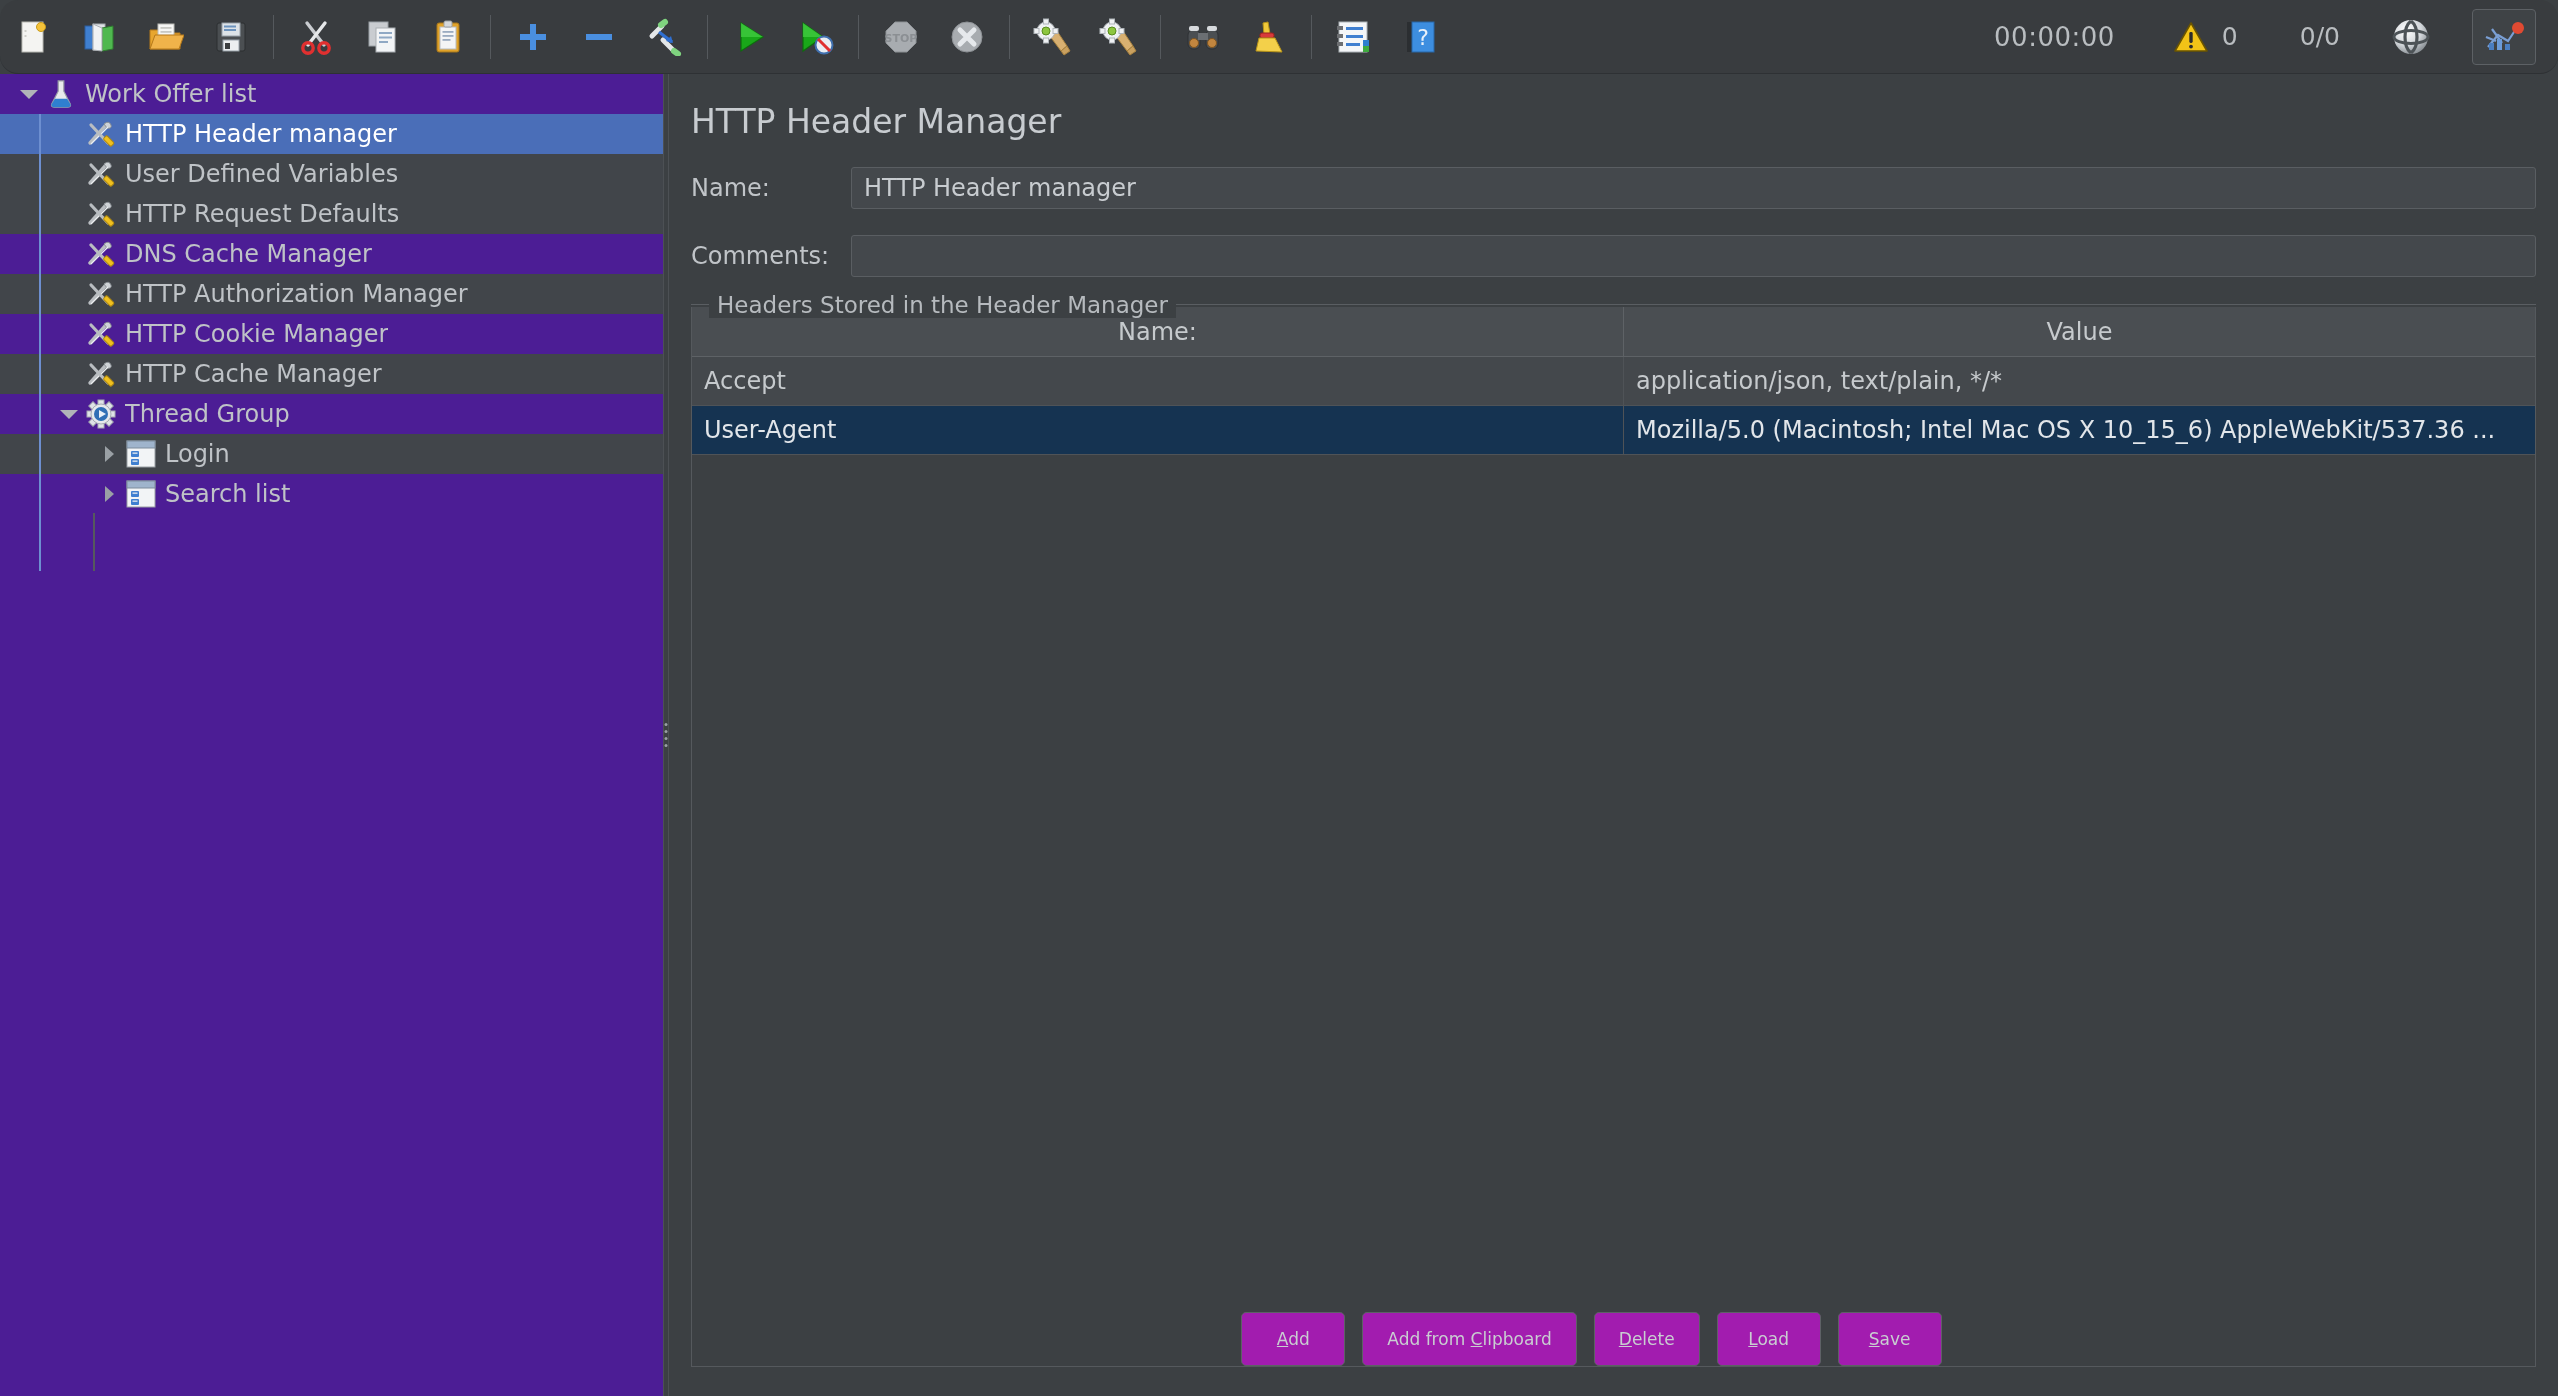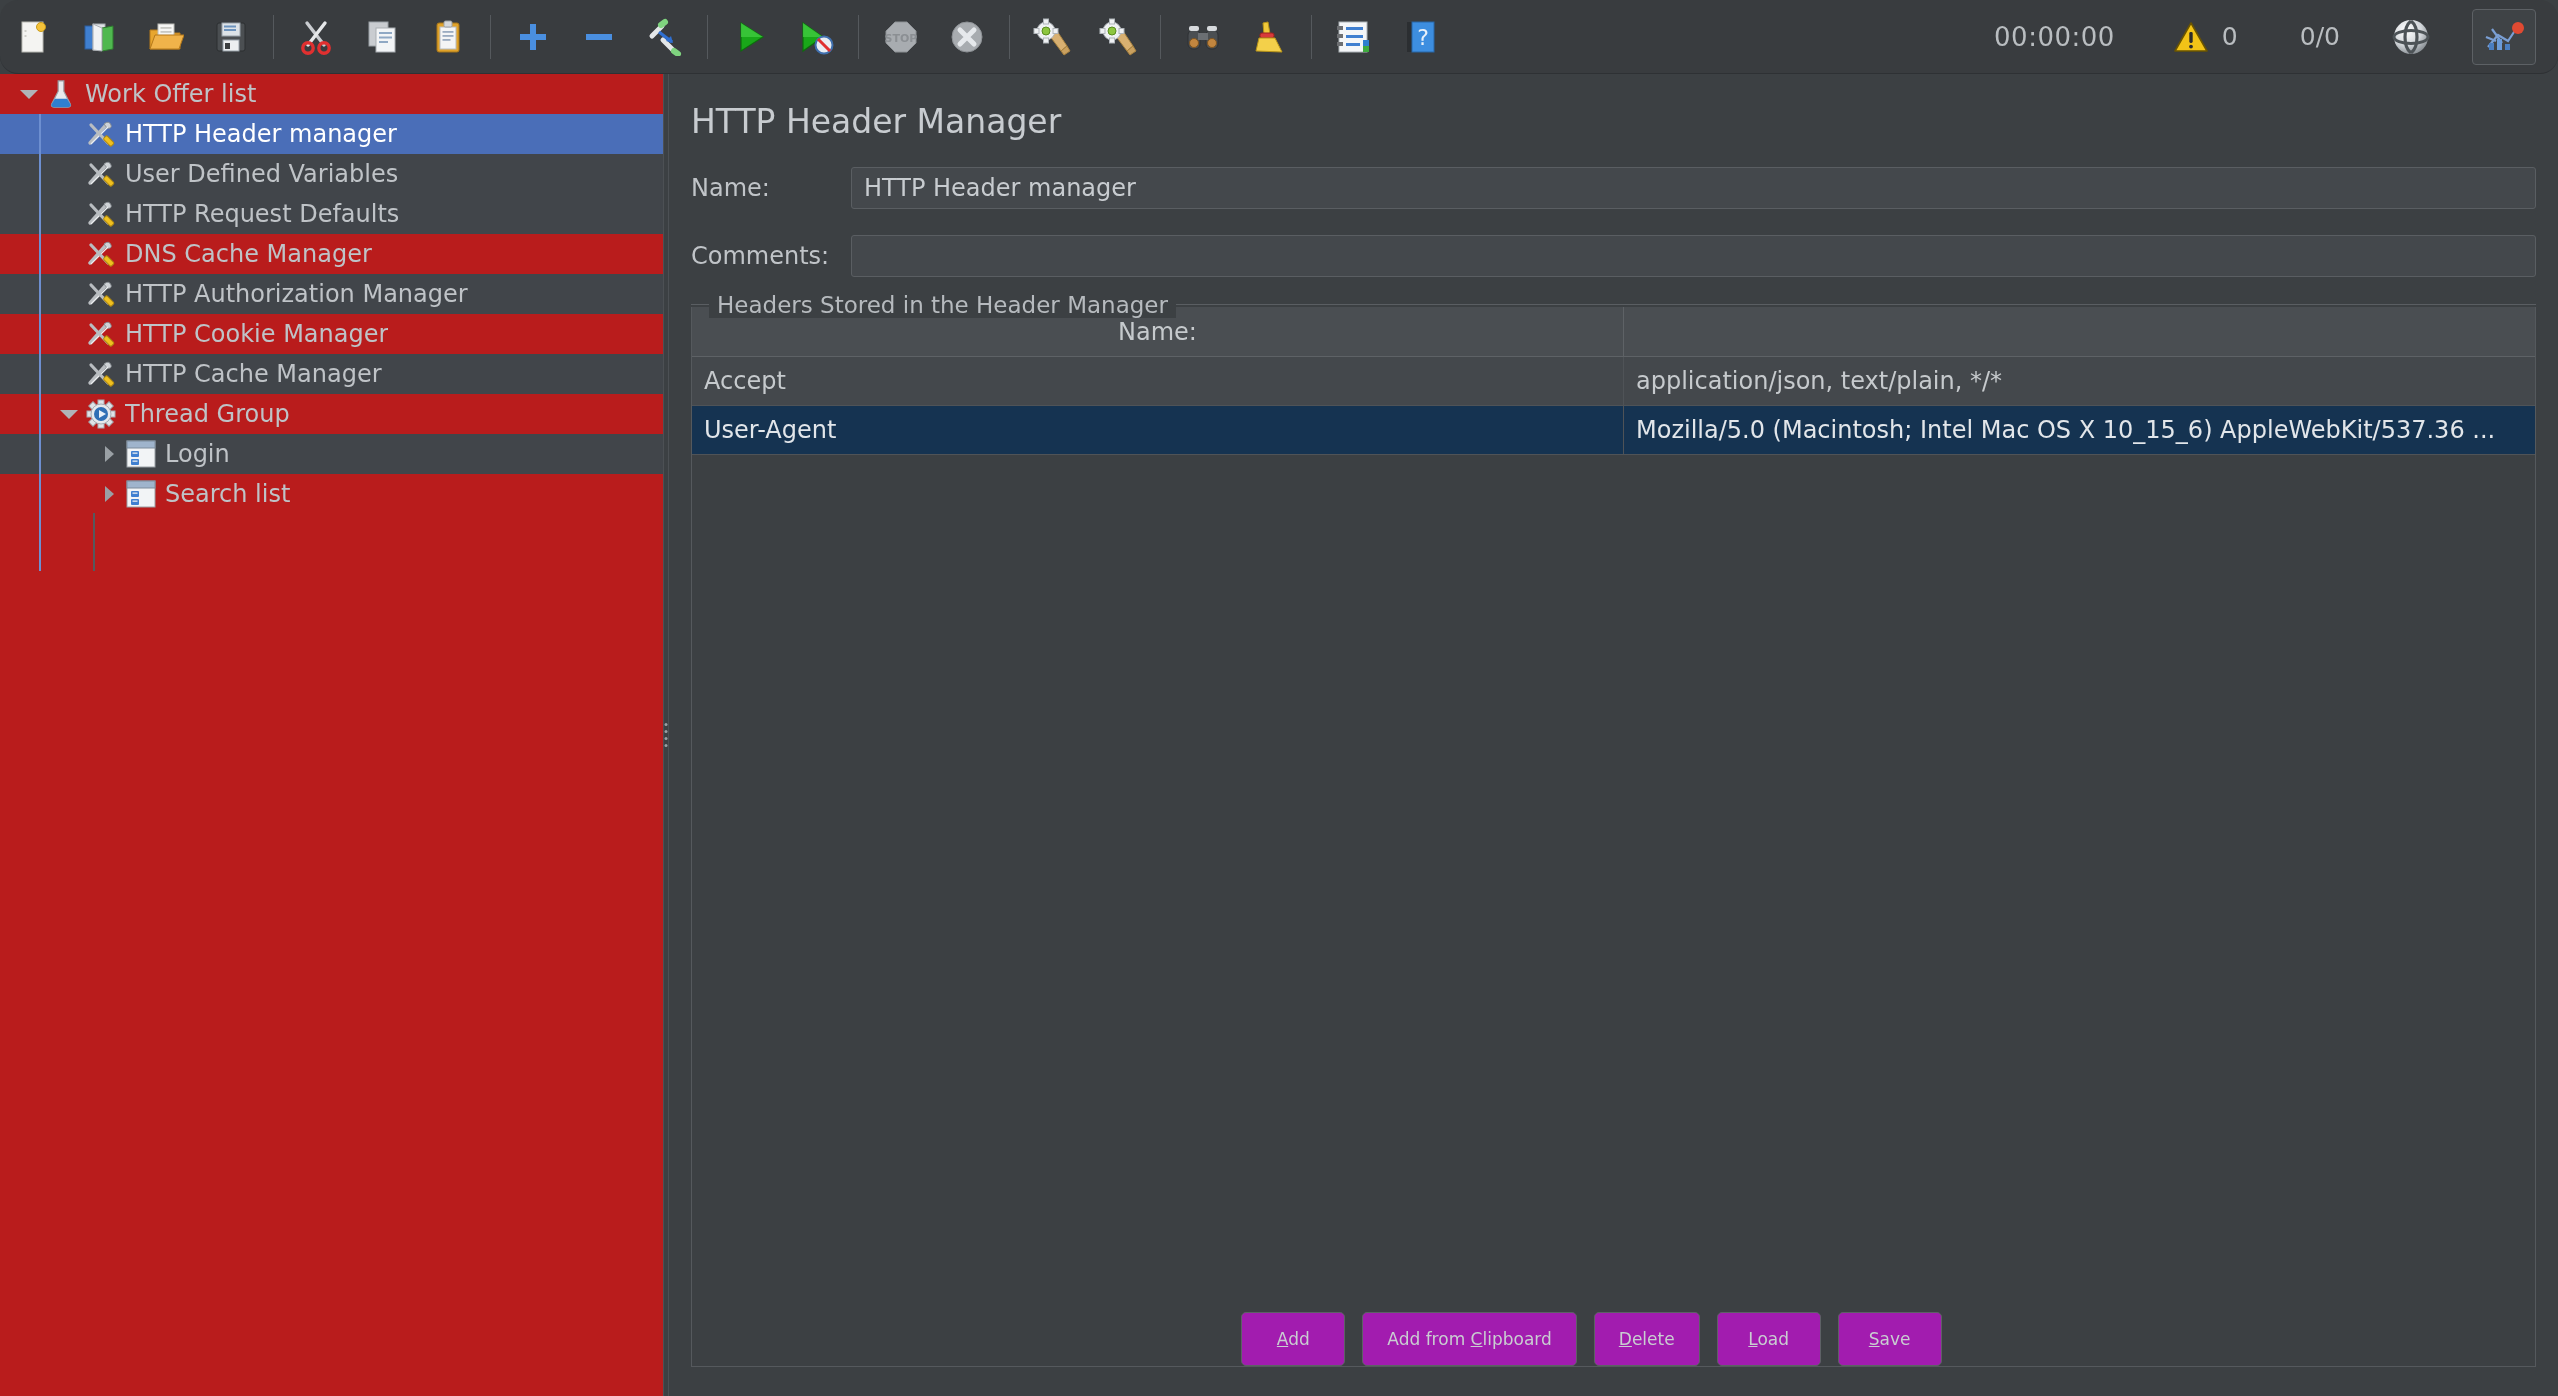--- a/index.html
+++ b/index.html
@@ -48,21 +48,21 @@
     border: 1px solid #5d6165; border-radius: 4px;
     background: #3f4346;
     display: flex; align-items: center; justify-content: center;
   }
 
   
   .main { position: absolute; top: 74px; left: 0; width: 2558px; height: 1322px; display: flex; }
 
   
   .tree-panel {
-    width: 663px; height: 100%; background: #b91c1c;
+    width: 663px; height: 100%; background: #4c1d95;
     position: relative; overflow: hidden;
   }
   .tree-row {
     height: 40px; display: flex; align-items: center;
     color: #bfc3c7; font-size: 24px; white-space: nowrap;
     position: relative;
   }
   .tree-row.alt { background: #41454a; }
   .tree-row.sel { background: #4a6eb8; color: #ffffff; }
   .tree-row .twisty {
@@ -602,20 +602,21 @@
         <input class="text-input" type="text" value="" style="">
       </div>
 
       <div class="group-wrap">
         <div class="group-line-right"></div>
         <div class="group-title">Headers Stored in the Header Manager</div>
 
         <div class="table-area">
           <div class="thead">
             <div class="th c1">Name:</div>
+            <div class="th c2">Value</div>
           </div>
           <div id="table-rows">
               <div class="trow r0">
       <div class="td c1">Accept</div>
       <div class="td c2">application/json, text/plain, */*</div>
     </div>
     <div class="row-div"></div>
               <div class="trow sel">
       <div class="td c1">User-Agent</div>
       <div class="td c2">Mozilla/5.0 (Macintosh; Intel Mac OS X 10_15_6) AppleWebKit/537.36 ...</div>

